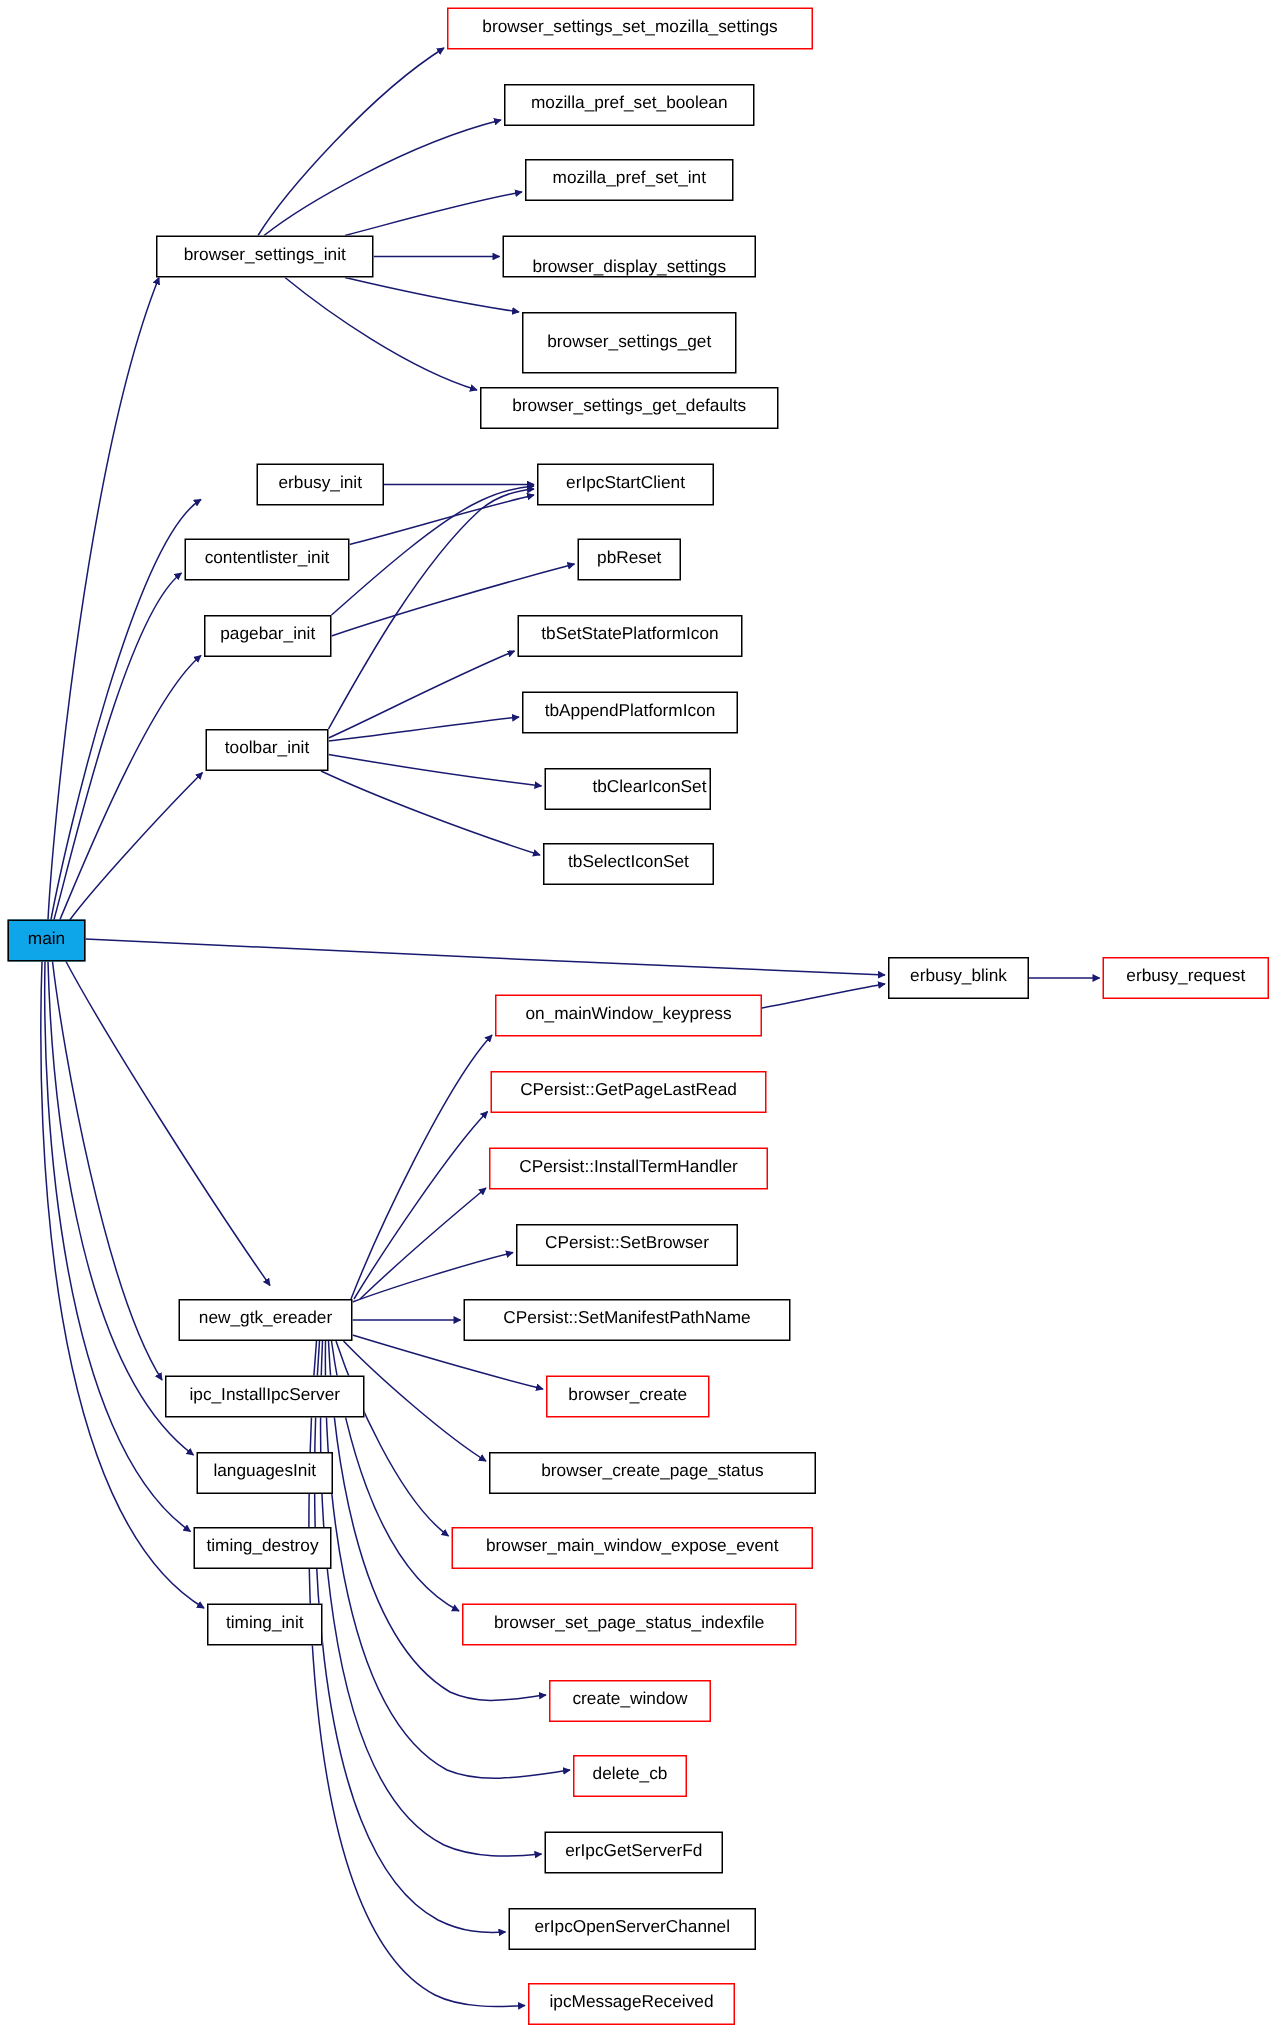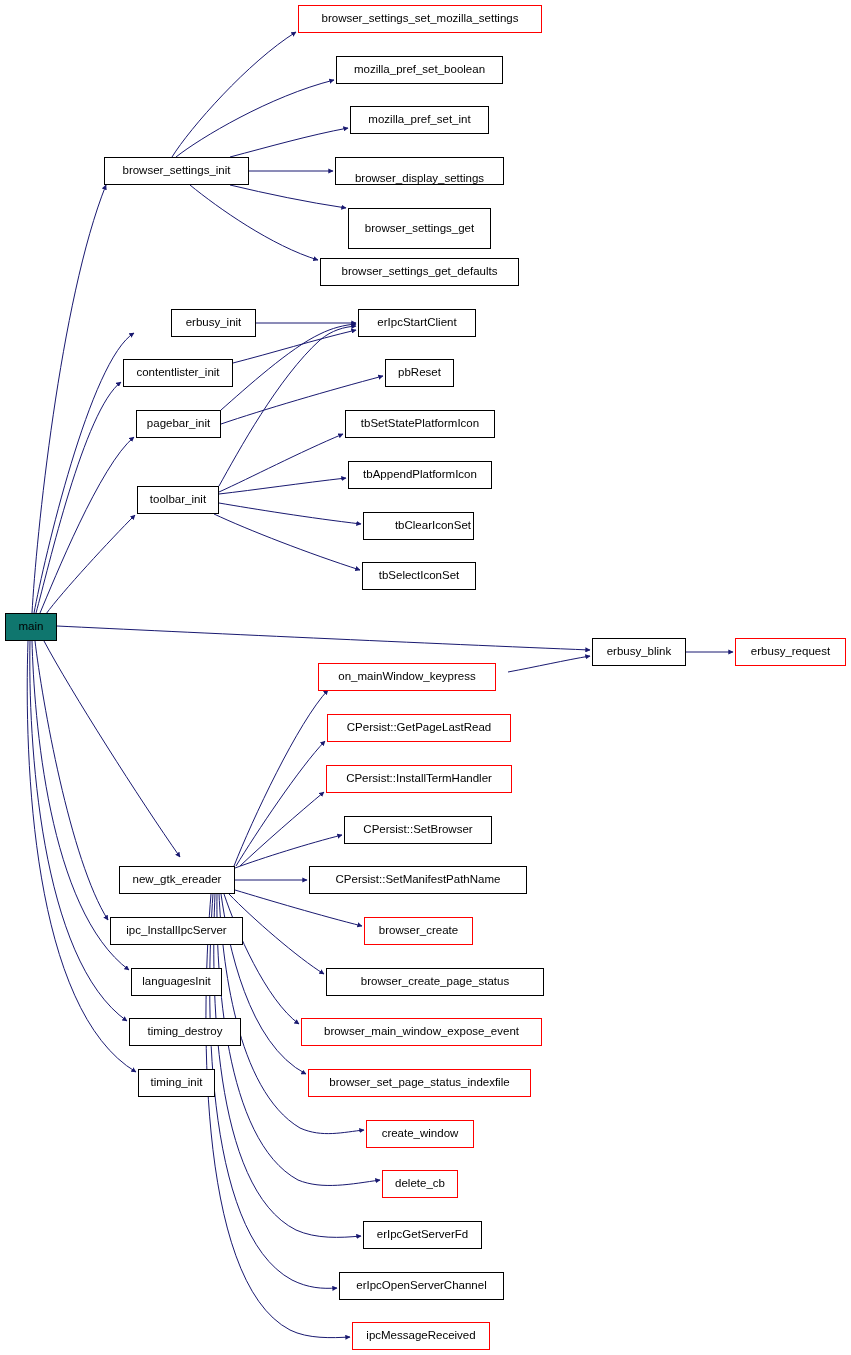--- a/index.html
+++ b/index.html
@@ -3,21 +3,21 @@
 <meta charset="utf-8">
 <style>
   html,body{margin:0;padding:0;background:#ffffff;}
   body{font-family:"Liberation Sans",sans-serif;}
   #graph{position:relative;width:851px;height:1355px;background:#ffffff;overflow:hidden;}
   svg.edges{position:absolute;left:0;top:0;width:851px;height:1355px;pointer-events:none;}
   .node{position:absolute;box-sizing:border-box;border:1px solid #000000;background:#ffffff;
         display:flex;align-items:center;justify-content:center;white-space:nowrap;
         font-family:"Liberation Sans",sans-serif;font-size:11.5px;color:#000000;line-height:1;}
   .node.red{border-color:#ff0000;}
-  .node.root{background:#0f766e;border-color:#000000;text-align:right;}
+  .node.root{background:#0ea5e9;border-color:#000000;text-align:right;}
   .node span{display:block;padding:0 2px;}
 </style>
 </head>
 <body>
 
 <div id="graph">
   <svg class="edges" viewBox="0 0 851 1355" xmlns="http://www.w3.org/2000/svg">
     <defs>
       <marker id="arrow" viewBox="0 0 10 10" refX="9" refY="5" markerWidth="5.2" markerHeight="5.2" orient="auto-start-reverse">
         <path d="M 0 0 L 10 5 L 0 10 z" fill="#191970"></path>
@@ -122,21 +122,21 @@
       </div>
       <div class="node" style="left: 362px; top: 562px; width: 114px; height: 28px; align-items: center;">
         <span>tbSelectIconSet</span>
       </div>
       <div class="node" style="left: 592px; top: 638px; width: 94px; height: 28px;">
         <span>erbusy_blink</span>
       </div>
       <div class="node red" style="left: 735px; top: 638px; width: 111px; height: 28px;">
         <span>erbusy_request</span>
       </div>
-      <div class="node red" style="left: 318px; top: 663px; width: 178px; height: 28px;">
+      <div class="node red" style="left: 330px; top: 663px; width: 178px; height: 28px;">
         <span>on_mainWindow_keypress</span>
       </div>
       <div class="node red" style="left: 327px; top: 714px; width: 184px; height: 28px;">
         <span>CPersist::GetPageLastRead</span>
       </div>
       <div class="node red" style="left: 326px; top: 765px; width: 186px; height: 28px;">
         <span>CPersist::InstallTermHandler</span>
       </div>
       <div class="node" style="left: 344px; top: 816px; width: 148px; height: 28px;">
         <span>CPersist::SetBrowser</span>
@@ -155,21 +155,21 @@
       </div>
       <div class="node" style="left: 326px; top: 968px; width: 218px; height: 28px;">
         <span>browser_create_page_status</span>
       </div>
       <div class="node" style="left: 131px; top: 968px; width: 91px; height: 28px;">
         <span>languagesInit</span>
       </div>
       <div class="node red" style="left: 301px; top: 1018px; width: 241px; height: 28px;">
         <span>browser_main_window_expose_event</span>
       </div>
-      <div class="node" style="left: 129px; top: 1018px; width: 112px; height: 28px;">
+      <div class="node" style="left: 129px; top: 1018px; width: 92px; height: 28px;">
         <span>timing_destroy</span>
       </div>
       <div class="node red" style="left: 308px; top: 1069px; width: 223px; height: 28px;">
         <span>browser_set_page_status_indexfile</span>
       </div>
       <div class="node" style="left: 138px; top: 1069px; width: 77px; height: 28px;">
         <span>timing_init</span>
       </div>
       <div class="node red" style="left: 366px; top: 1120px; width: 108px; height: 28px;">
         <span>create_window</span>

